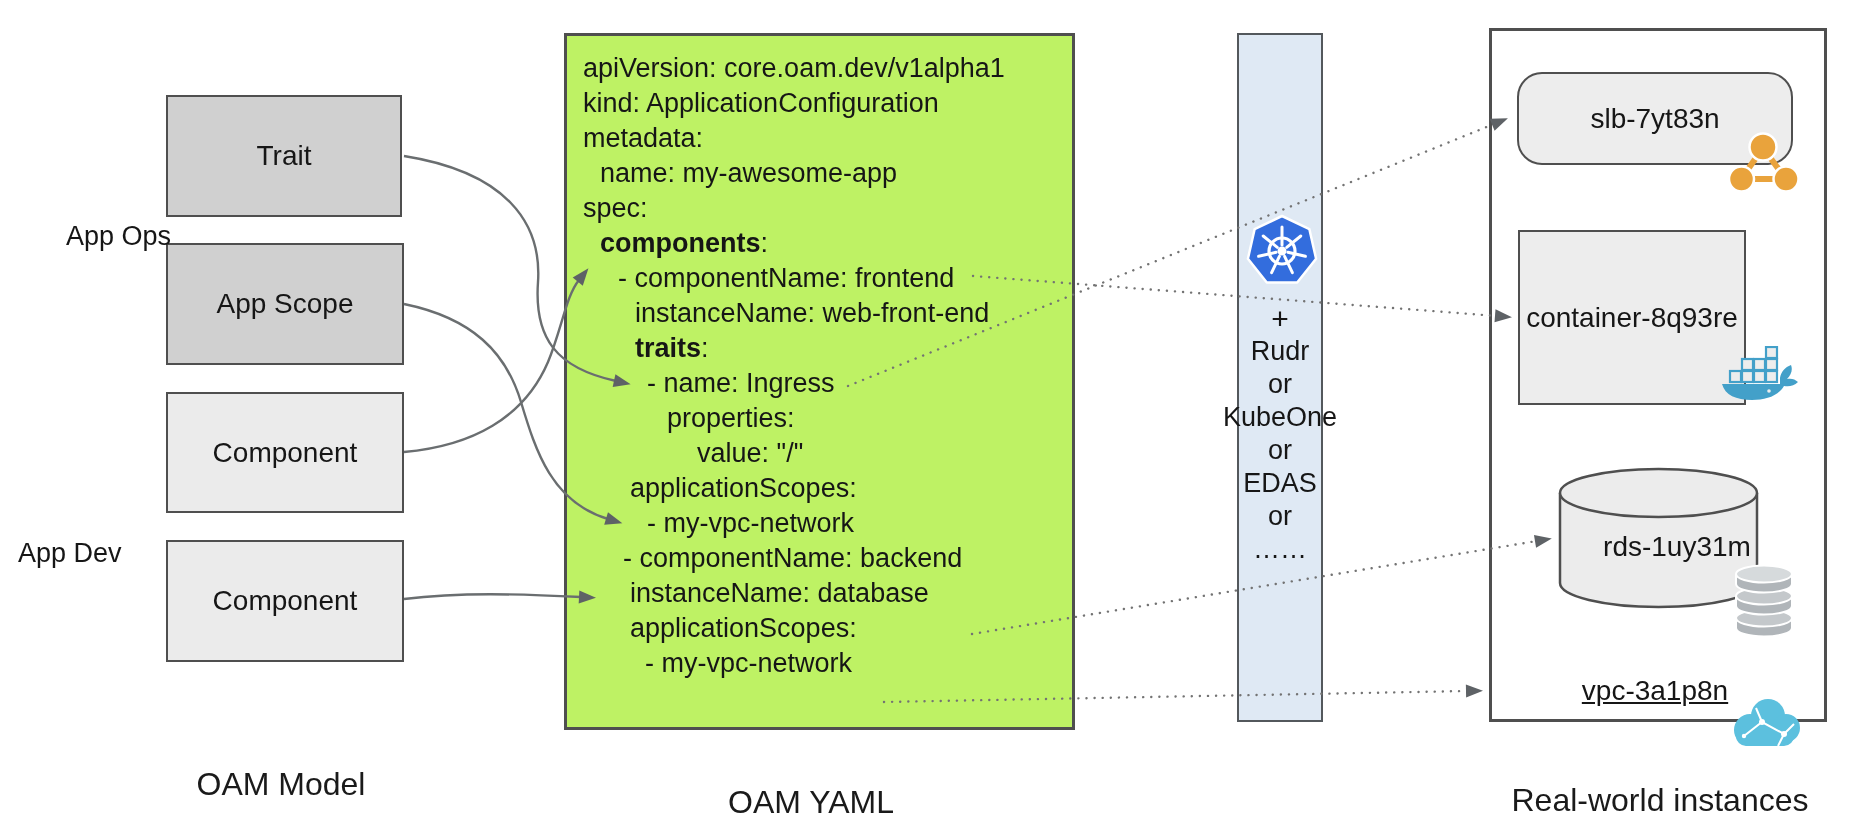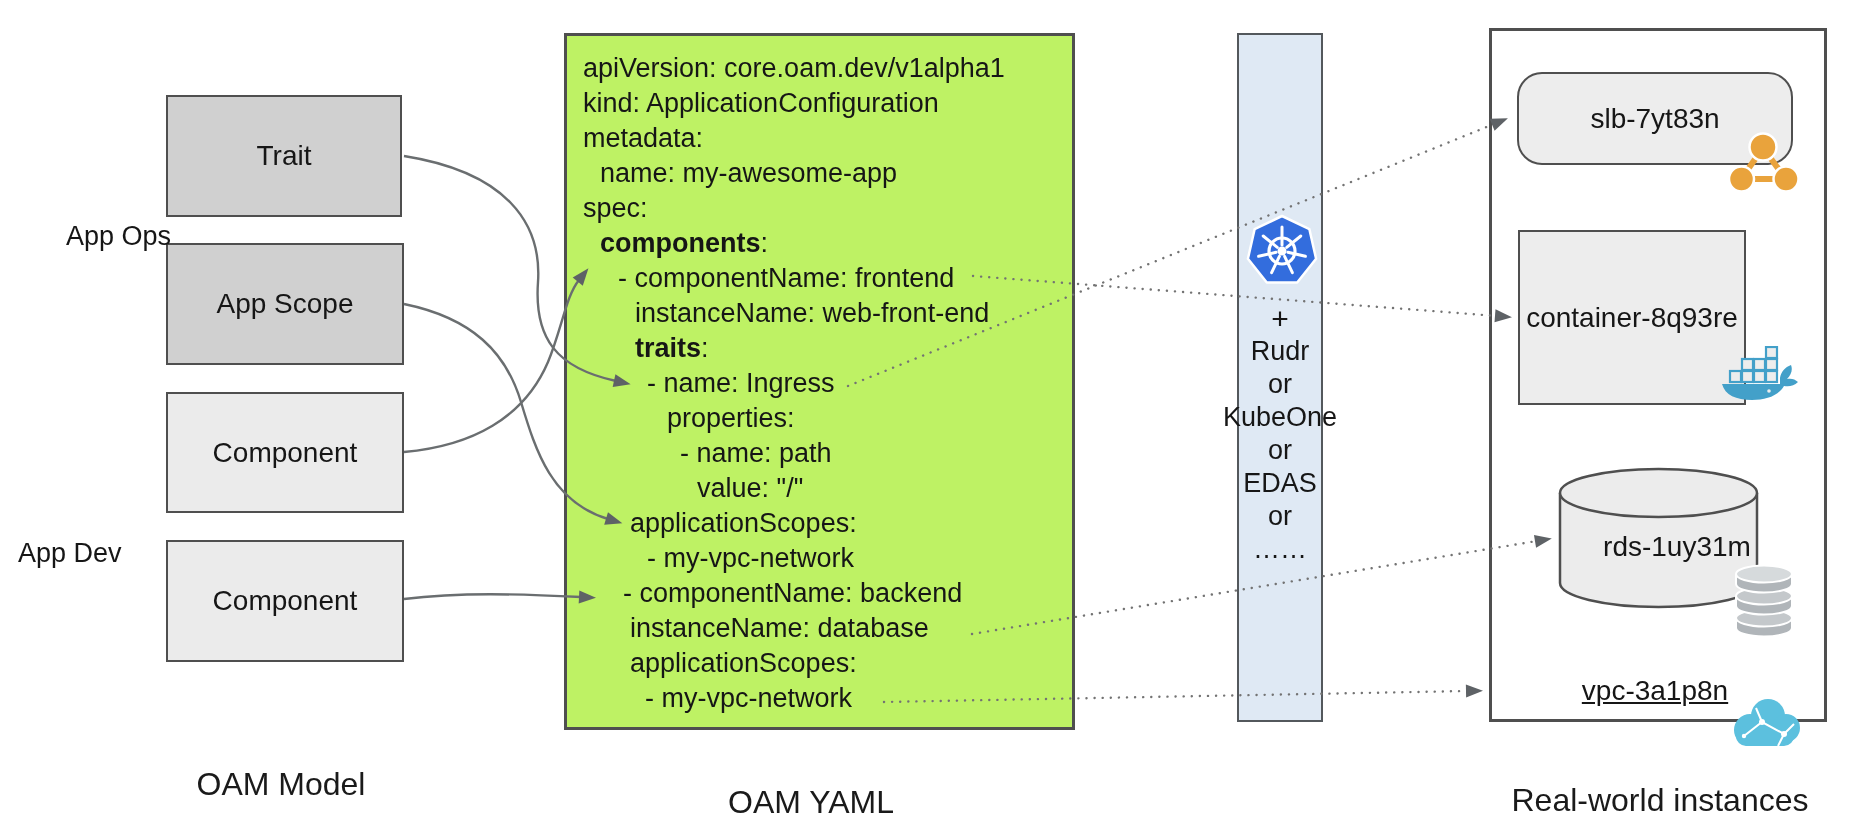--- a/index.html
+++ b/index.html
@@ -87,21 +87,20 @@
         <div class="yaml-line" style="padding-left: 0px;"><span>kind: ApplicationConfiguration</span></div>
         <div class="yaml-line" style="padding-left: 0px;"><span>metadata:</span></div>
         <div class="yaml-line" style="padding-left: 17px;"><span>name: my-awesome-app</span></div>
         <div class="yaml-line" style="padding-left: 0px;"><span>spec:</span></div>
         <div class="yaml-line" style="padding-left: 17px;"><span class="b">components</span><span>:</span></div>
         <div class="yaml-line" style="padding-left: 35px;"><span>- componentName: frontend</span></div>
         <div class="yaml-line" style="padding-left: 52px;"><span>instanceName: web-front-end</span></div>
         <div class="yaml-line" style="padding-left: 52px;"><span class="b">traits</span><span>:</span></div>
         <div class="yaml-line" style="padding-left: 64px;"><span>- name: Ingress</span></div>
         <div class="yaml-line" style="padding-left: 84px;"><span>properties:</span></div>
-        <div class="yaml-line" style="padding-left: 97px;"><span>- name: path</span></div>
         <div class="yaml-line" style="padding-left: 114px;"><span>value: "/"</span></div>
         <div class="yaml-line" style="padding-left: 47px;"><span>applicationScopes:</span></div>
         <div class="yaml-line" style="padding-left: 64px;"><span>- my-vpc-network</span></div>
         <div class="yaml-line" style="padding-left: 40px;"><span>- componentName: backend</span></div>
         <div class="yaml-line" style="padding-left: 47px;"><span>instanceName: database</span></div>
         <div class="yaml-line" style="padding-left: 47px;"><span>applicationScopes:</span></div>
         <div class="yaml-line" style="padding-left: 62px;"><span>- my-vpc-network</span></div>
       </div>
   </div>
   <div class="caption" id="caption-yaml">OAM YAML</div>

